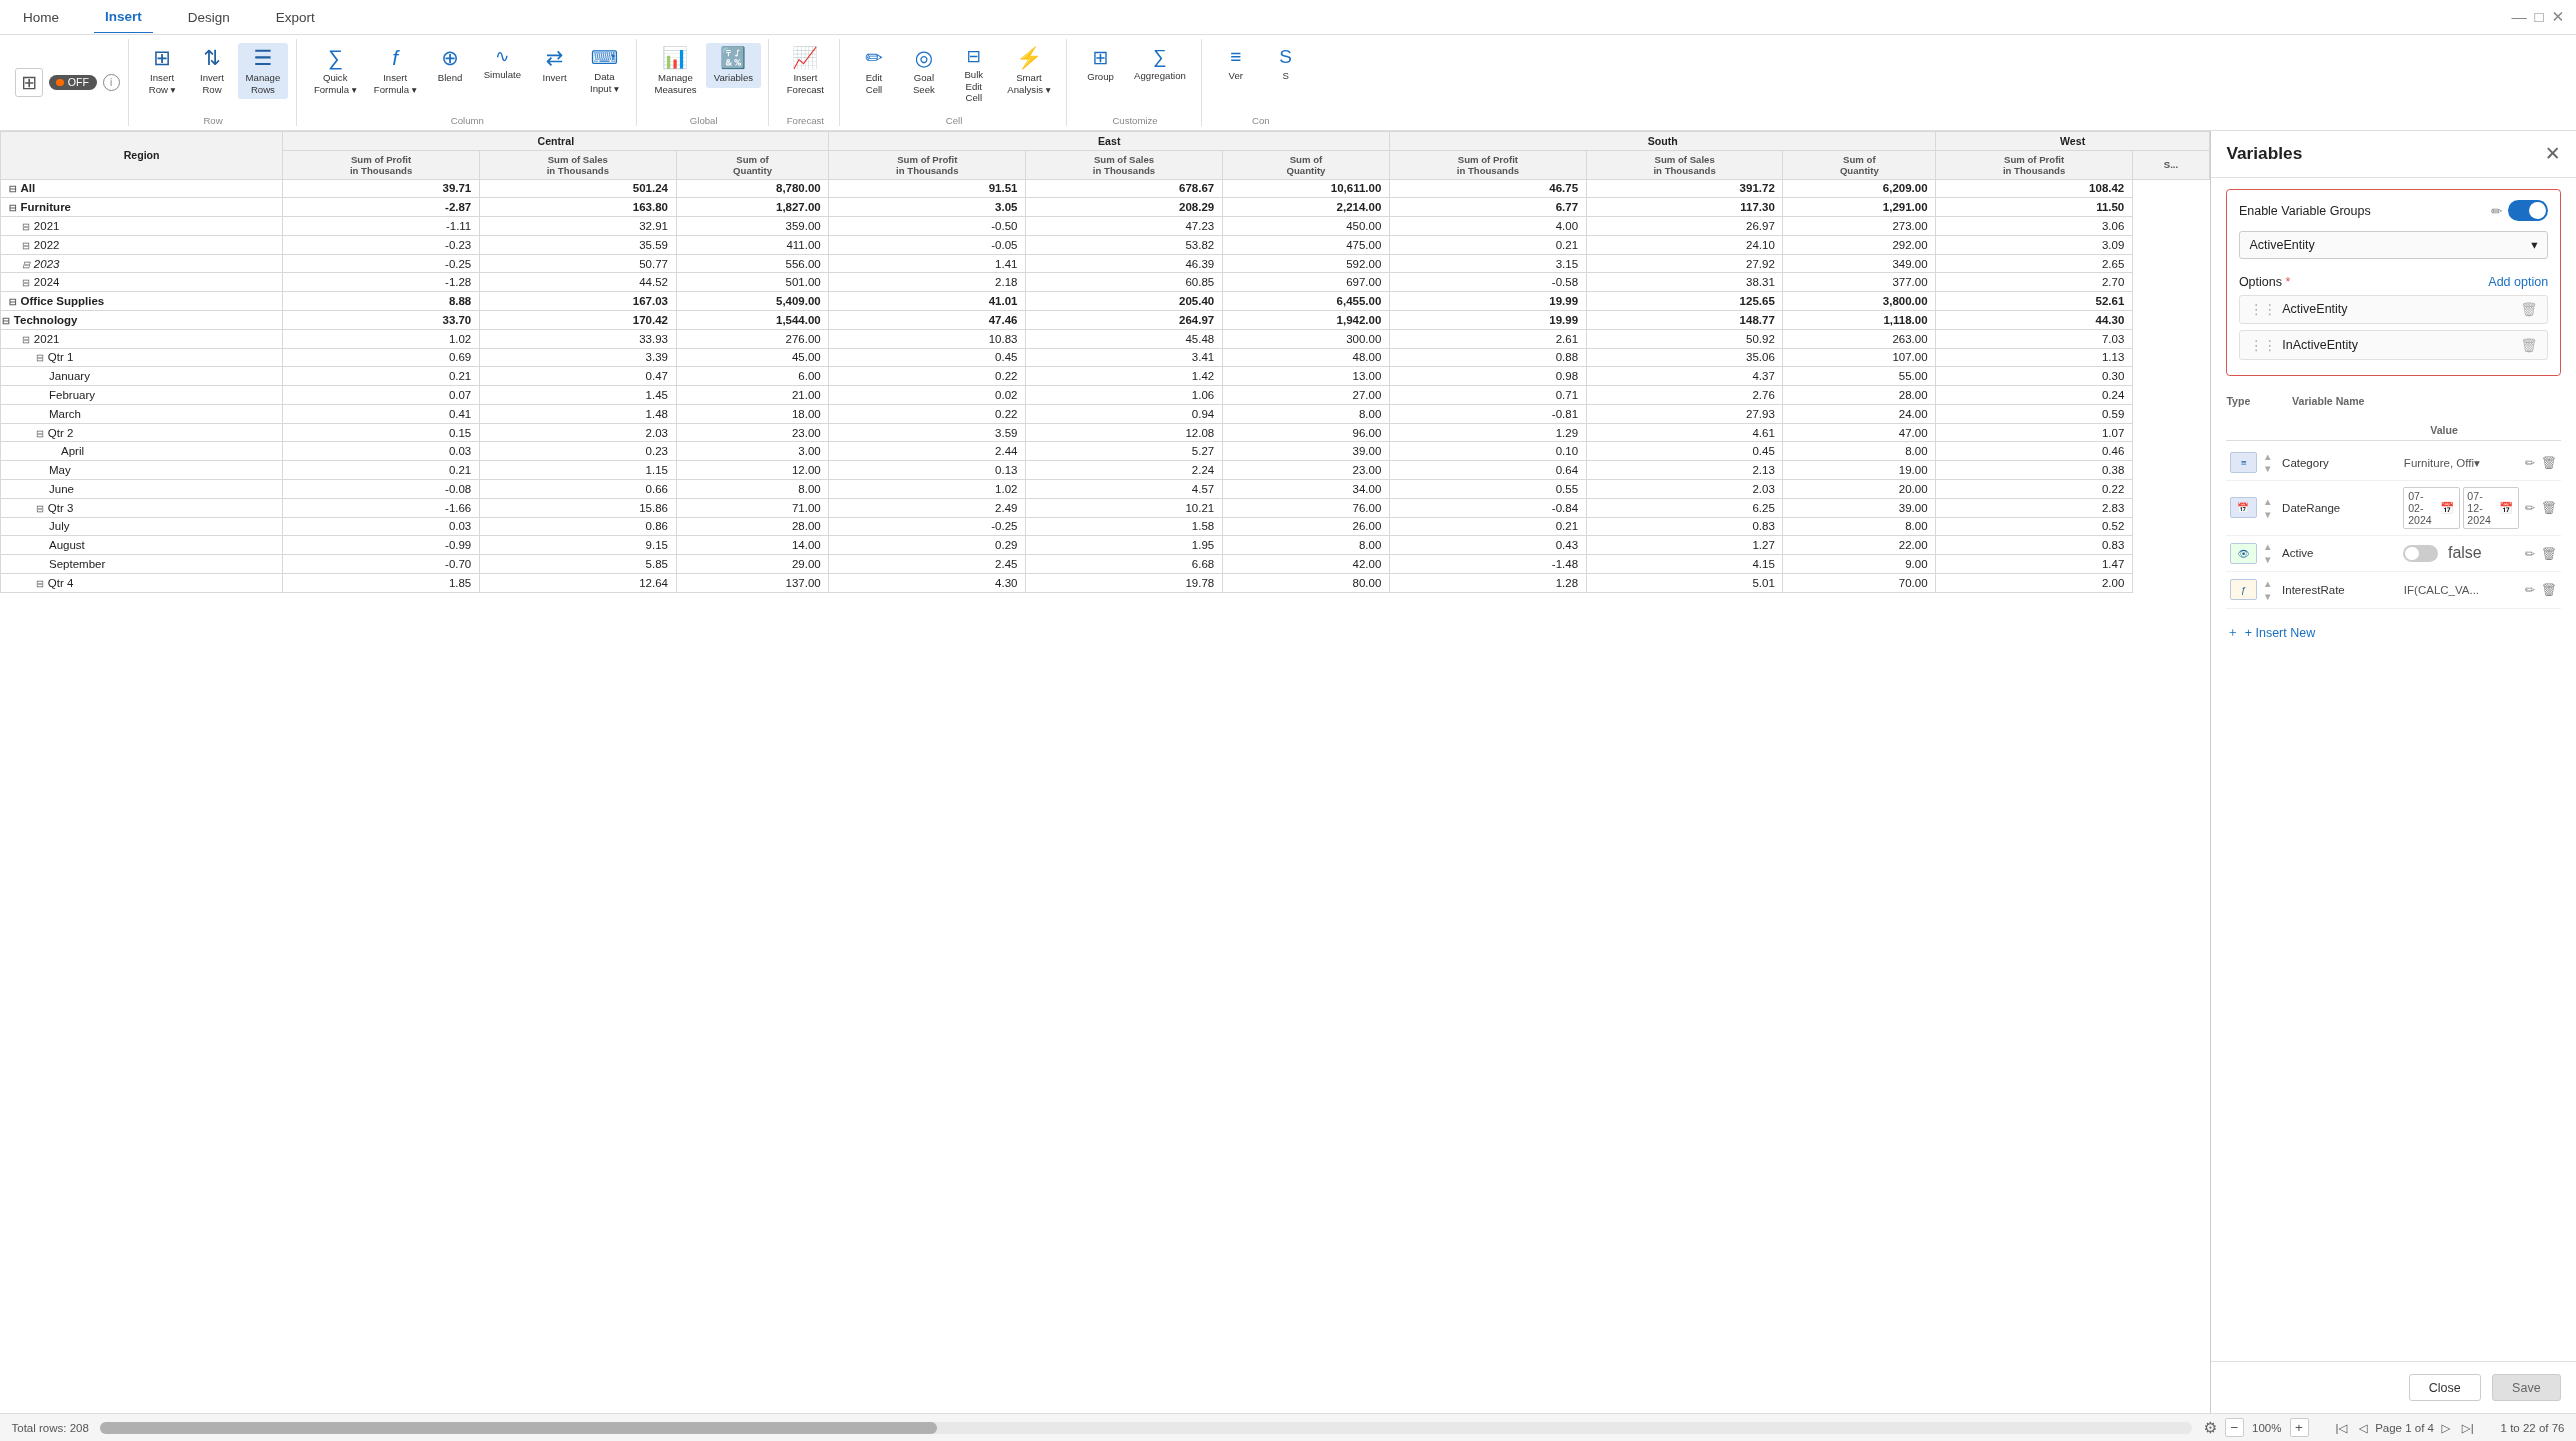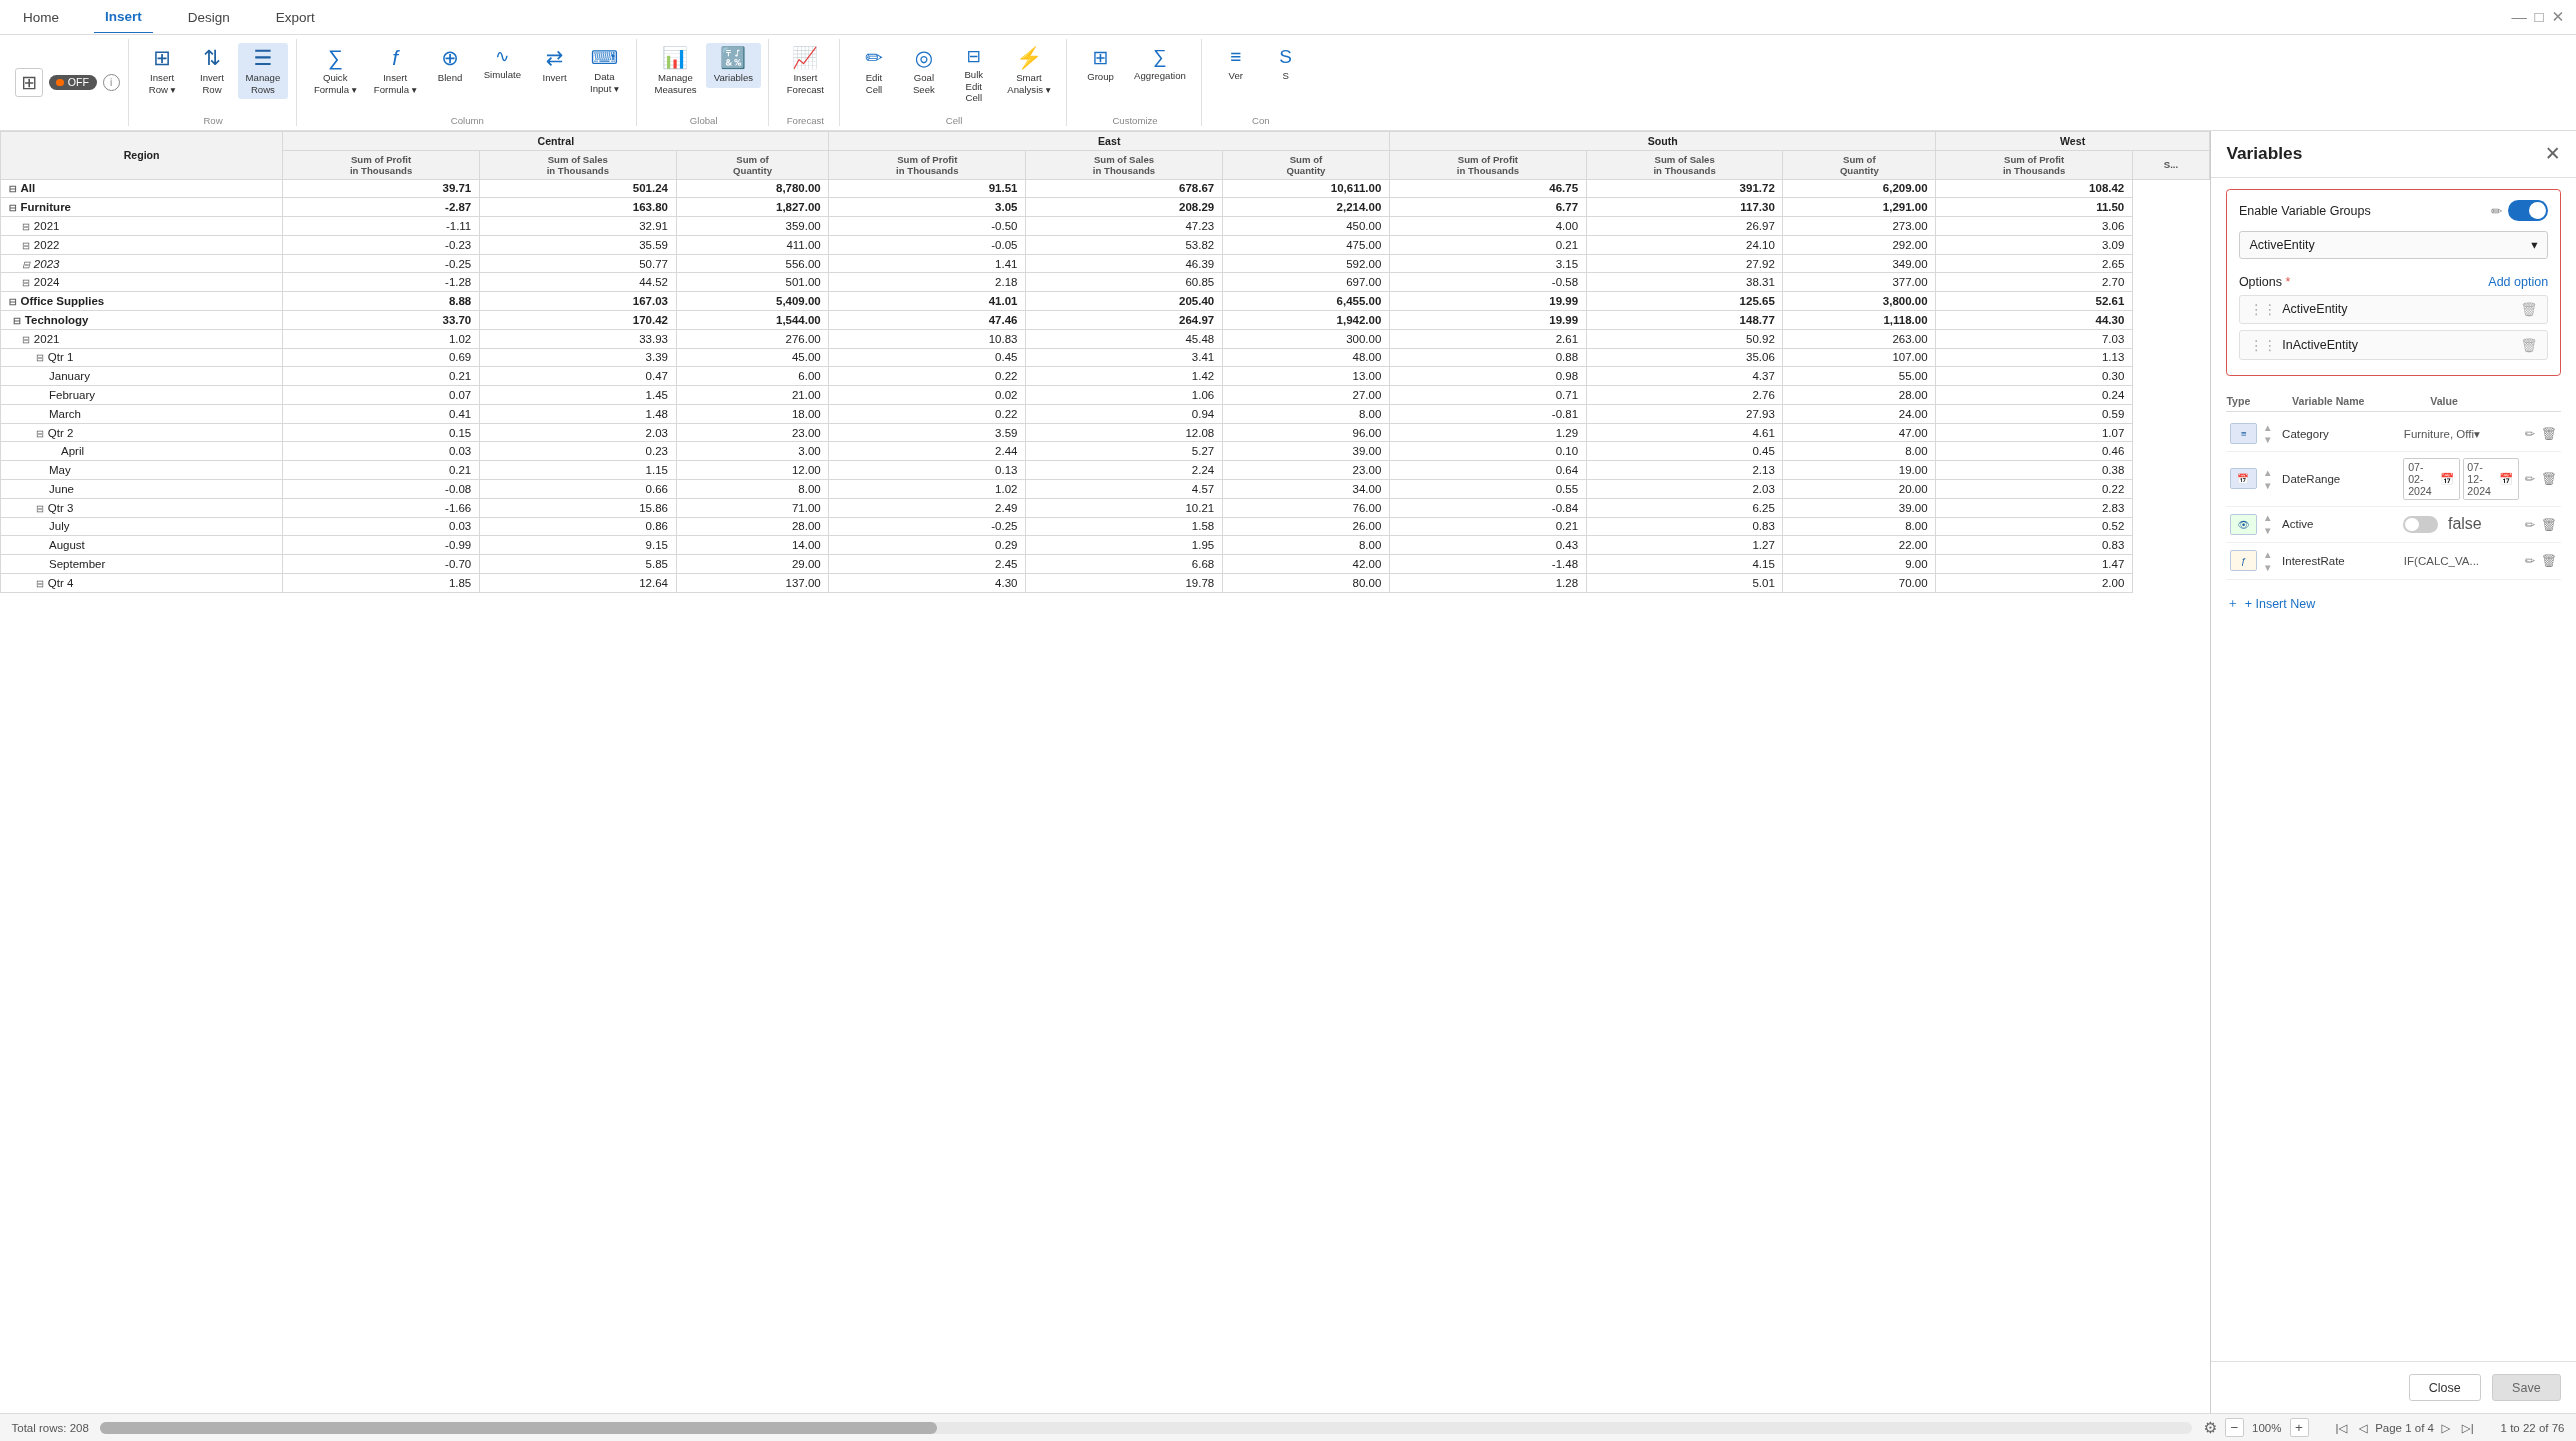--- a/index.html
+++ b/index.html
@@ -61,21 +61,21 @@
     .options-label .required { color: #d9534f; }
     .add-option-btn { color: #1a6fc4; font-size: 12.5px; cursor: pointer; }
     .option-item { display: flex; align-items: center; border: 1px solid #e0e0e0; border-radius: 2.9px; padding: 5.8px 9.6px; margin-bottom: 5.8px; background: #fafafa; }
     .option-item .drag-handle { color: #aaa; margin-right: 5.8px; font-size: 13.5px; }
     .option-item .opt-label { flex: 1; font-size: 12.5px; }
     .option-item .delete-btn { color: #aaa; cursor: pointer; font-size: 13.5px; }
     .vars-table-section { margin-top: 15.4px; }
     .vars-table-header { display: flex; gap: 7.7px; font-size: 10.6px; font-weight: 600; color: #666; padding: 3.8px 0; border-bottom: 1px solid #ddd; margin-bottom: 3.8px; }
     .vars-table-header .col-type { width: 58px; }
     .vars-table-header .col-name { flex: 1; }
-    .vars-table-header .col-val { flex: 1; }
+    .vars-table-header .col-val { flex: 1; margin-top: 29px; }
     .var-row { display: flex; align-items: center; padding: 5.8px 3.8px; border-bottom: 1px solid #f0f0f0; gap: 5.8px; }
     .var-row .type-icon { width: 27px; height: 21px; background: #e0e8f8; border: 1px solid #b8c8e0; border-radius: 1.9px; display: flex; align-items: center; justify-content: center; font-size: 9.6px; color: #2060a0; cursor: pointer; }
     .var-row .var-name { flex: 1; font-size: 11.5px; color: #333; min-width: 77px; }
     .var-row .var-val { flex: 1; font-size: 11.5px; color: #555; overflow: hidden; text-overflow: ellipsis; white-space: nowrap; max-width: 115px; }
     .var-row .var-actions { display: flex; gap: 5.8px; }
     .var-row .var-actions span { color: #888; cursor: pointer; font-size: 12.5px; }
     .toggle-sm { width: 35px; height: 17.3px; background: #ccc; border-radius: 9.6px; position: relative; cursor: pointer; margin-right: 5.8px; flex-shrink: 0; }
     .toggle-sm::after { content: ''; position: absolute; width: 13.5px; height: 13.5px; background: #fff; border-radius: 50%; top: 1.9px; left: 1.9px; transition: left 0.2s; }
     .date-val { display: flex; align-items: center; gap: 3.8px; font-size: 10.6px; color: #555; border: 1px solid #ccc; border-radius: 1.9px; padding: 1.9px 3.8px; background: #fff; }
     .date-icon { color: #1a6fc4; font-size: 11.5px; }
@@ -364,21 +364,21 @@
               <td class="num">5,409.00</td>
               <td class="num">41.01</td>
               <td class="num">205.40</td>
               <td class="num">6,455.00</td>
               <td class="num">19.99</td>
               <td class="num">125.65</td>
               <td class="num">3,800.00</td>
               <td class="num">52.61</td>
             </tr>
             <tr class="bold">
-              <td style="padding-left: 12px;"><span class="expand-icon">⊟</span>Technology</td>
+              <td style="padding-left: 1px;"><span class="expand-icon">⊟</span>Technology</td>
               <td class="num">33.70</td>
               <td class="num">170.42</td>
               <td class="num">1,544.00</td>
               <td class="num">47.46</td>
               <td class="num">264.97</td>
               <td class="num">1,942.00</td>
               <td class="num">19.99</td>
               <td class="num">148.77</td>
               <td class="num">1,118.00</td>
               <td class="num">44.30</td>

